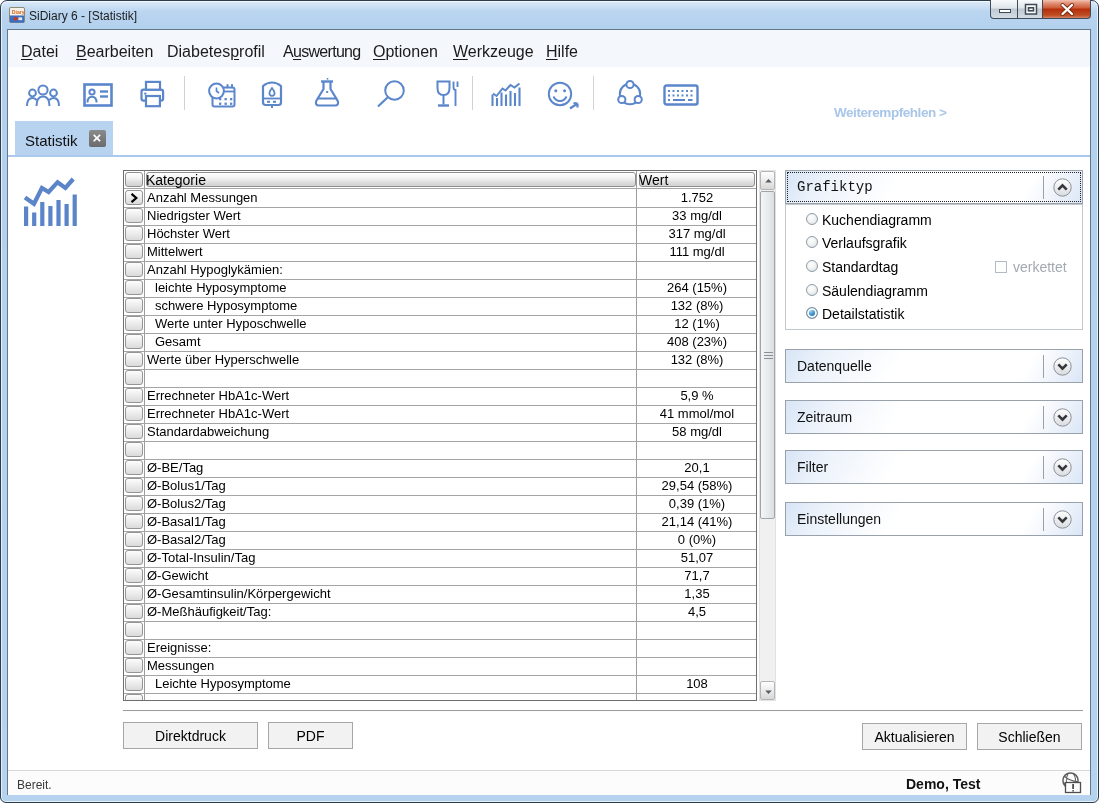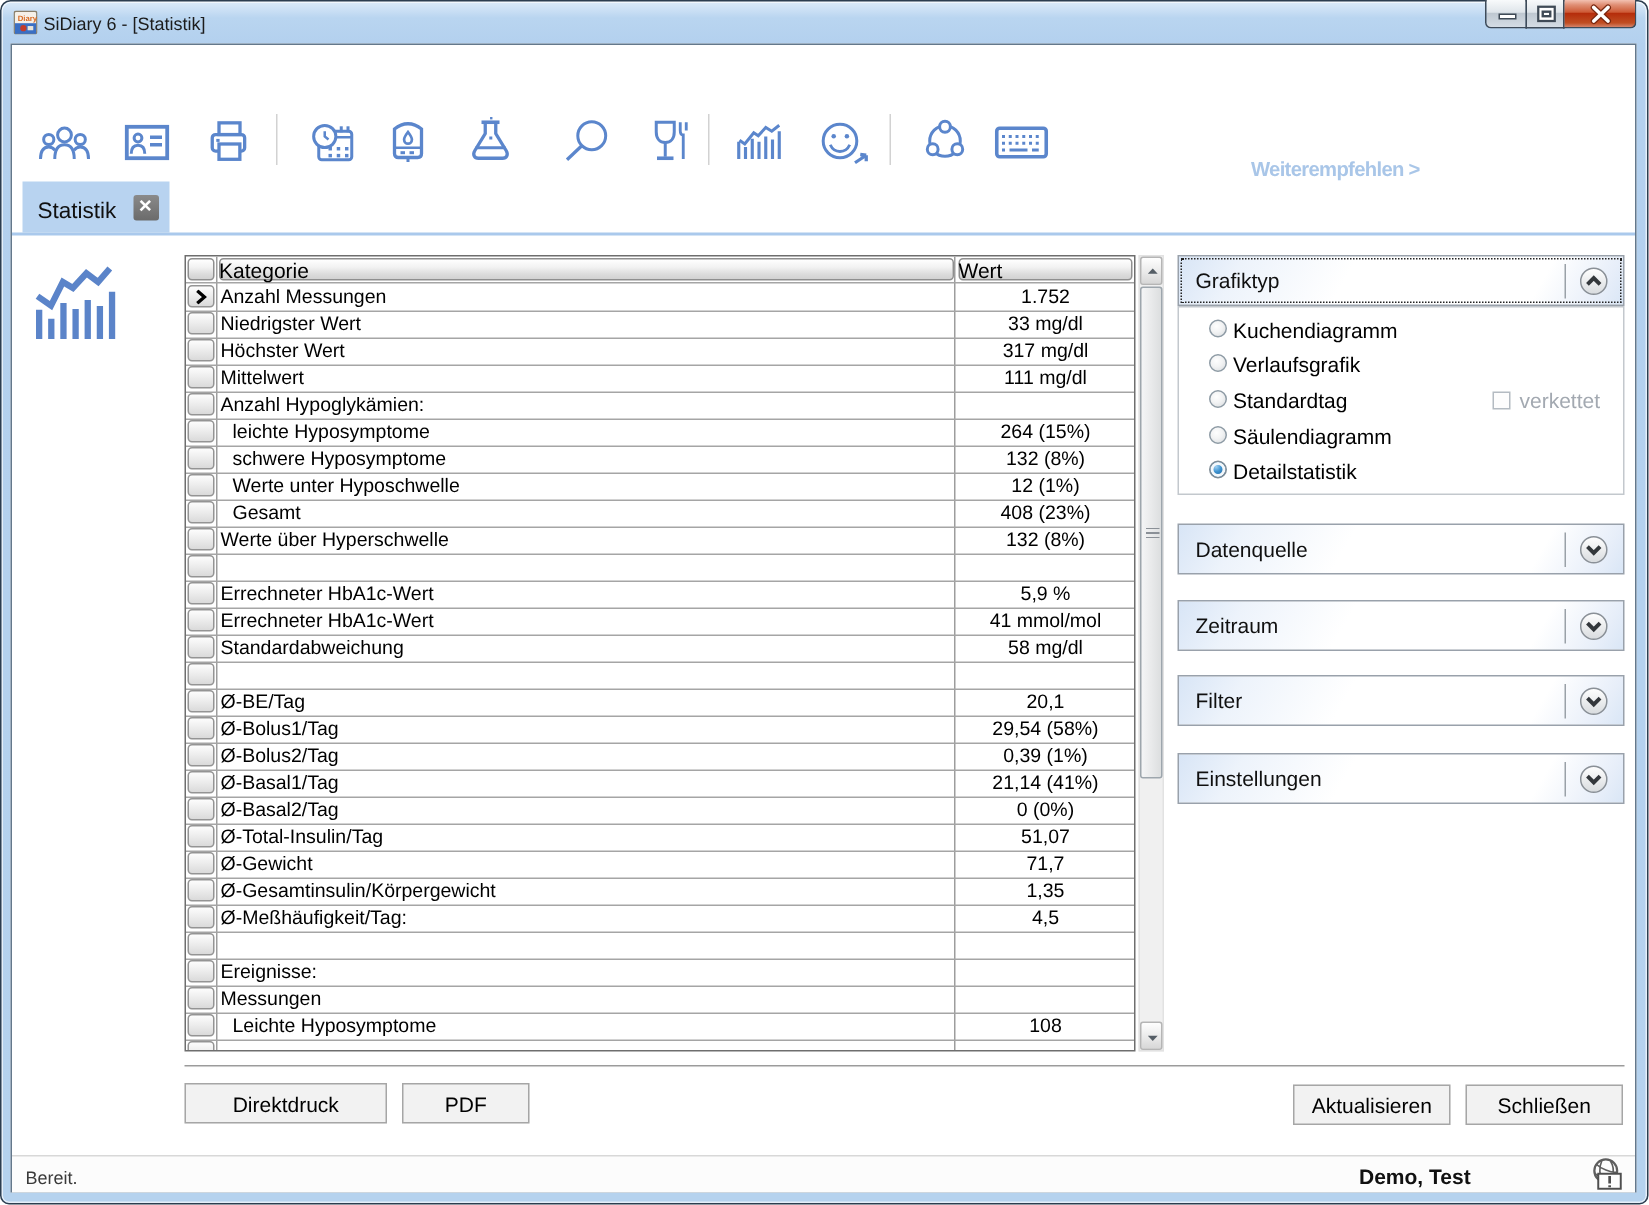--- a/index.html
+++ b/index.html
@@ -60,21 +60,21 @@
 #sthumb { position:absolute; left:0px; top:20px; width:15px; height:328px; background:linear-gradient(90deg,#f4f5f6,#e9eaeb 50%,#dcdedf); border:1px solid #9da6ad; border-radius:2px; }
 #sgrip { position:absolute; left:3px; top:160px; width:9px; height:8px;
   background:repeating-linear-gradient(180deg,#8a9097 0,#8a9097 1px,transparent 1px,transparent 3px); }
 
 
 .exph { position:absolute; left:785px; width:298px; height:34px; border:1px solid #99a1ab;
   background:linear-gradient(120deg,#d8e5f6 0%,#edf3fb 14%,#ffffff 38%,#ffffff 80%,#e7eef9 94%,#d9e6f6 100%); }
 .expt { position:absolute; left:11px; top:8px; font-size:14px; color:#101010; }
 .expsep { position:absolute; left:257px; top:5px; width:1px; height:23px; background:#9aa1a8; }
 .expbtn { position:absolute; left:267px; top:7px; width:19px; height:19px; }
-#gheader { outline:1px dotted #222; outline-offset:-3px; }
+#gheader { outline:1px dotted #222; outline-offset:-3px;font-family:Liberation Mono, monospace; }
 #gbody { position:absolute; left:785px; top:204px; width:298px; height:126px; background:#fff; border:1px solid #c3c8cd; }
 .radio { position:absolute; left:20px; width:12px; height:12px; border-radius:50%;
   background:radial-gradient(circle at 40% 35%, #fefefe 0, #f2f3f4 45%, #d8dbde 100%); border:1px solid #8e9ba5; }
 .radio.sel { background:radial-gradient(circle at 38% 32%, #9fd0f2 0, #3f94d1 35%, #16558c 90%); border:1px solid #7e8c96; box-shadow: inset 0 0 0 2px #f4f8fb; }
 .rlab { position:absolute; left:36px; font-size:14px; color:#000; }
 #vchk { position:absolute; left:209px; top:56px; width:12px; height:12px; border:1px solid #b4bbc2; background:#fdfdfd; }
 #vlab { position:absolute; left:227px; top:54px; font-size:14px; color:#a3a9b1;text-align:right; }
 
 
 #bsep { position:absolute; left:123px; top:710px; width:960px; height:1px; background:#9b9b9b; box-shadow:0 1px 0 #fdfdfd; }
@@ -122,20 +122,29 @@
             <line x1="19.5" y1="5" x2="29" y2="14"></line>
             <line x1="29" y1="5" x2="19.5" y2="14"></line>
           </g>
         </svg>
       </div>
   </div>
 
   <div id="client"></div>
 
   
+  <div id="menubar">
+    <span class="mi" style="left:13px"><u>D</u>atei</span>
+    <span class="mi" style="left:68px"><u>B</u>earbeiten</span>
+    <span class="mi" style="left:159px">Diabetes<u>p</u>rofil</span>
+    <span class="mi" style="left:275px;letter-spacing:-0.7px">A<u>u</u>swertung</span>
+    <span class="mi" style="left:365px"><u>O</u>ptionen</span>
+    <span class="mi" style="left:445px"><u>W</u>erkzeuge</span>
+    <span class="mi" style="left:538px"><u>H</u>ilfe</span>
+  </div>
 
   
   <div id="toolbar">
     <svg class="abs" style="left:17px;top:14px" width="36" height="28" viewBox="0 0 36 28" fill="none" stroke="#5b86cc" stroke-width="2">
 <circle cx="18" cy="9" r="4.6"></circle>
 <path d="M11.5 25 C11.5 18.5 14 15.5 18 15.5 C22 15.5 24.5 18.5 24.5 25"></path>
 <circle cx="7.5" cy="12" r="3.4"></circle>
 <path d="M2 25 C2 19.5 4.2 17 7.5 17 C9.3 17 10.7 17.8 11.7 19.2"></path>
 <circle cx="28.5" cy="12" r="3.4"></circle>
 <path d="M34 25 C34 19.5 31.8 17 28.5 17 C26.7 17 25.3 17.8 24.3 19.2"></path>

